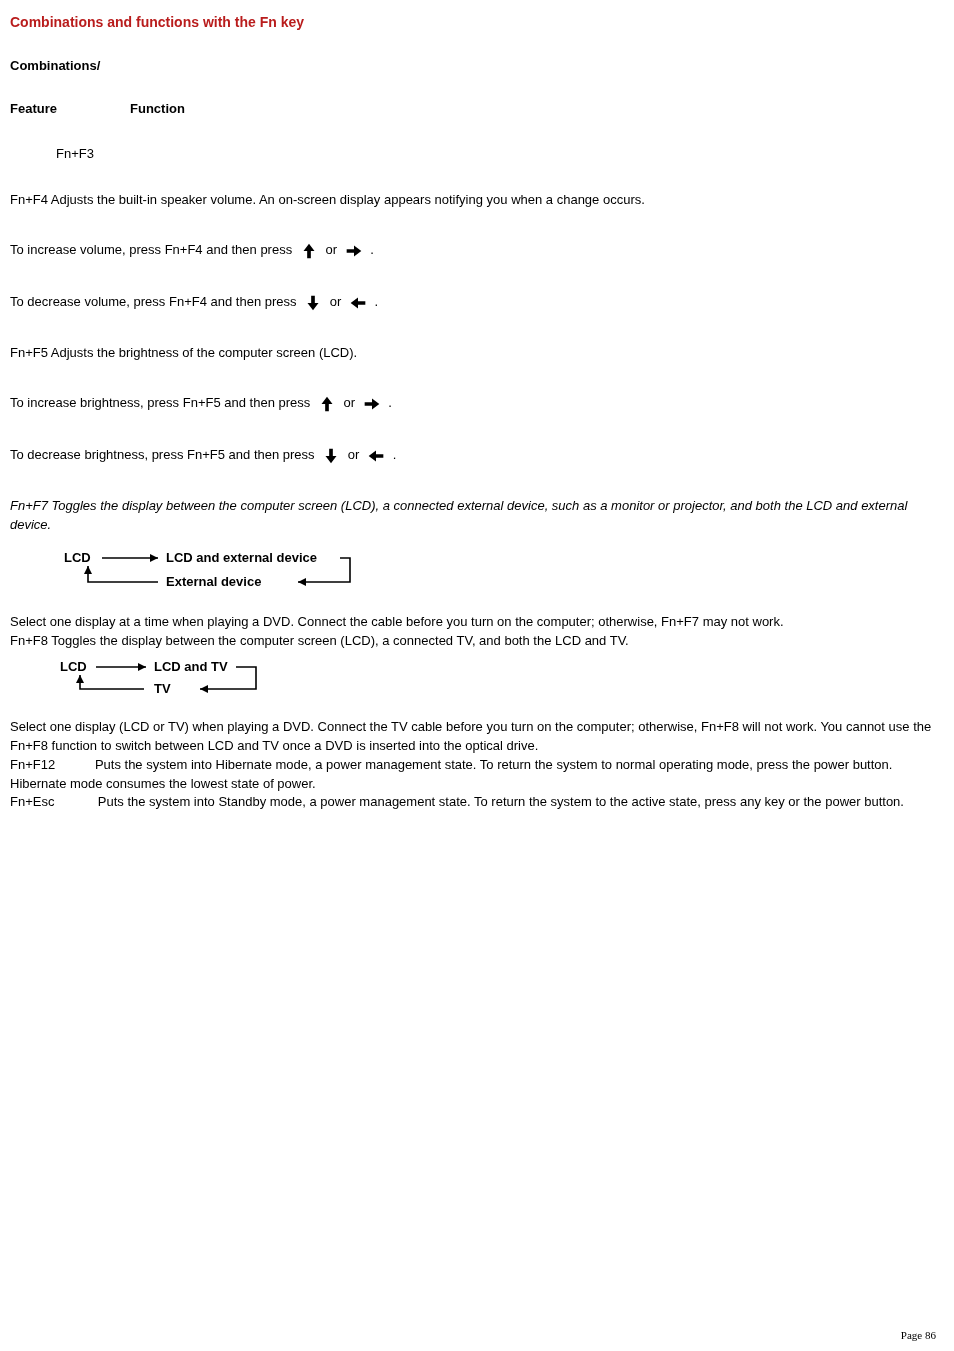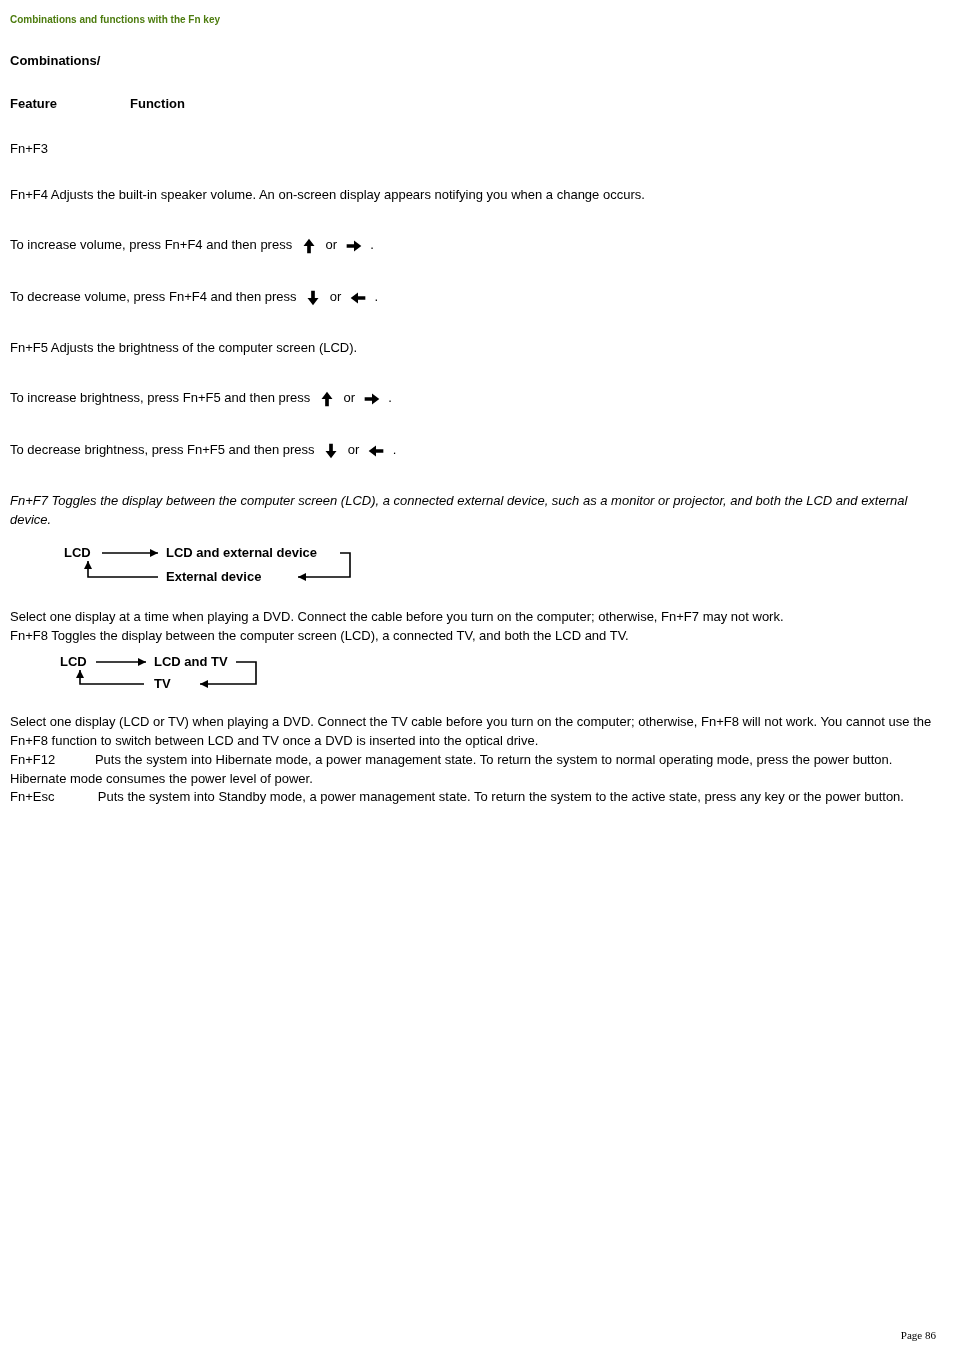--- a/index.html
+++ b/index.html
@@ -7,40 +7,40 @@
     font-size: 13px;
     color: #000;
     margin: 0;
     padding: 10px 10px 30px 10px;
     width: 934px;
     min-height: 1311px;
     position: relative;
     background: #fff;
   }
   h2.title {
-    color: #4d7c0f;
-    font-size: 10px;
+    color: #b91c1c;
+    font-size: 14px;
     font-weight: bold;
     margin: 4px 0 18px 0;
   }
   .section-heading {
     font-weight: bold;
     margin: 28px 0 28px 0;
   }
   .row-header {
     display: flex;
     font-weight: bold;
     margin-bottom: 30px;
   }
   .row-header .col1 { width: 120px; }
   .row {
     display: flex;
     margin-bottom: 30px;
   }
-  .row .col1 { width: 130px; flex-shrink:0; }
+  .row .col1 { width: 130px; flex-shrink:0;text-align:center; }
   .row .col2 { flex: 1; }
   .para { margin: 11px 0 30px 0; line-height: 1.45; }
   .para-tight { margin: 0 0 5px 0; line-height: 1.45; font-style: italic; }
   .para-block { margin: 0; line-height: 1.45; }
   .bold { font-weight: normal; }
   .arrow-icon {
     display: inline-block;
     width: 22px;
     height: 22px;
     vertical-align: middle;
@@ -160,16 +160,16 @@
     <text x="114" y="14" font-family="Arial" font-size="13" font-weight="bold" text-anchor="start">LCD and TV</text>
     <path d="M196 10 L216 10 L216 32 L160 32" fill="none" stroke="#000" stroke-width="1.6"></path>
     <polygon points="160,32 168,28 168,36" fill="#000"></polygon>
     <text x="114" y="36" font-family="Arial" font-size="13" font-weight="bold" text-anchor="start">TV</text>
     <path d="M104 32 L40 32 L40 18" fill="none" stroke="#000" stroke-width="1.6"></path>
     <polygon points="40,18 36,26 44,26" fill="#000"></polygon>
   </svg>
 </div>
 
 <p class="para-block">Select one display (LCD or TV) when playing a DVD. Connect the TV cable before you turn on the computer; otherwise, Fn+F8 will not work. You cannot use the Fn+F8 function to switch between LCD and TV once a DVD is inserted into the optical drive.</p>
-<p class="para-block" style="white-space:pre-wrap;">Fn+F12           Puts the system into Hibernate mode, a power management state. To return the system to normal operating mode, press the power button. Hibernate mode consumes the power level of power.</p>
+<p class="para-block" style="white-space:pre-wrap;">Fn+F12           Puts the system into Hibernate mode, a power management state. To return the system to normal operating mode, press the power button. Hibernate mode consumes the lowest state of power.</p>
 <p class="para-block" style="white-space:pre-wrap;">Fn+Esc            Puts the system into Standby mode, a power management state. To return the system to the active state, press any key or the power button.</p>
 
 <div class="footer">Page 86</div>
 
 </body></html>

